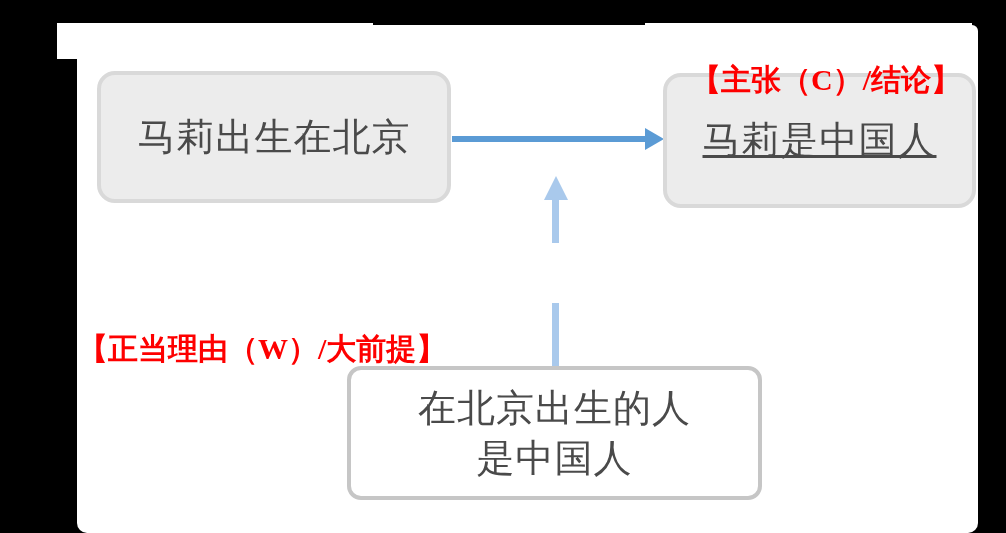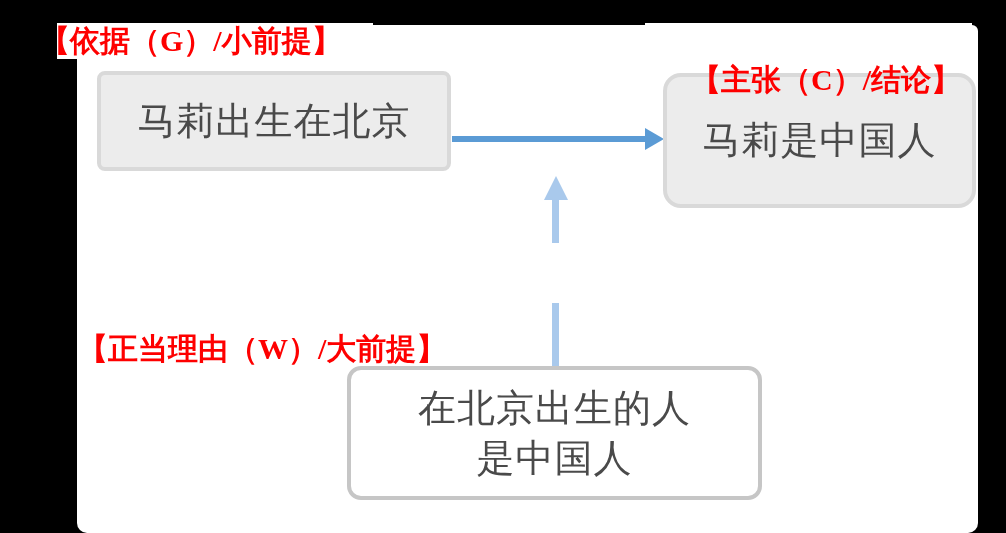--- a/index.html
+++ b/index.html
@@ -81,35 +81,34 @@
     text-align:center;
     color:var(--box-text,#4a4a4a);
     font-size:38px;font-weight:300;
     z-index:2;
   }
   .chip-grounds{left:57px;top:23px;width:316px;height:36px;z-index:4;}
   .chip-claim{left:645px;top:23px;width:327px;height:36px;z-index:4;}
   .grounds-label{left:40px;top:24px;}
   .claim-label{left:691px;top:23px;margin-top:40px;}
   .warrant-label{left:78px;top:323px;margin-top:9px;}
-  .node-grounds{left:97px;top:71px;width:354px;height:100px;border-radius:8px;}
-  .node-claim{left:663px;top:73px;width:313px;height:135px;}
+  .node-grounds{left:97px;top:71px;width:354px;height:132px;}
+  .node-claim{left:663px;top:73px;width:313px;height:135px;text-decoration:underline;}
   .node-warrant{left:347px;top:366px;width:415px;height:134px;}
 </style>
 </head>
 <body>
 
 <div class="canvas">
 
   <div class="panel"></div>
 
   <div class="label-chip chip-grounds"></div>
   <div class="label-chip chip-claim"></div>
 
-  <div class="red-label grounds-label">【依据（G）/小前提】</div>
   <div class="red-label claim-label">【主张（C）/结论】</div>
   <div class="red-label warrant-label">【正当理由（W）/大前提】</div>
 
   <div class="node node-gray node-grounds">
     <span>马莉出生在北京</span>
   </div>
 
   <div class="node node-gray node-claim">
     <span>马莉是中国人</span>
   </div>

